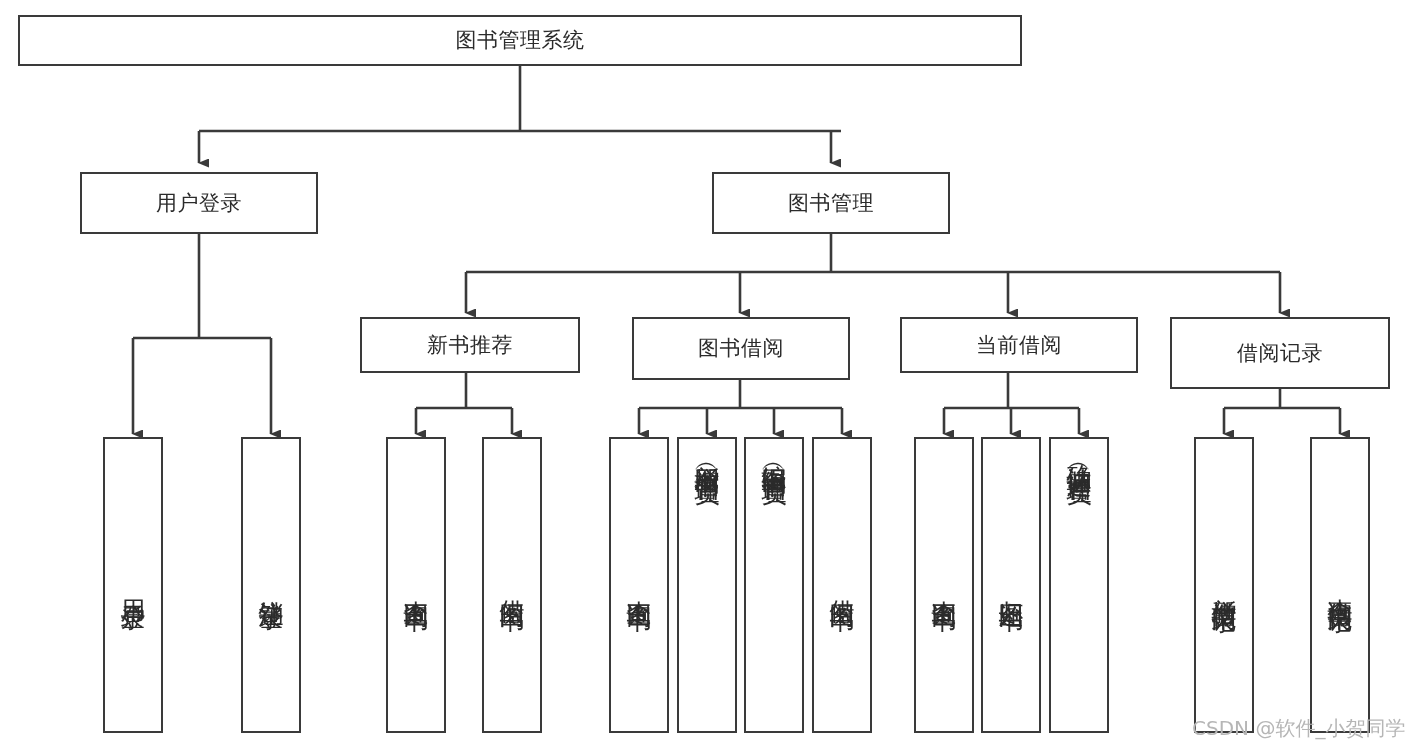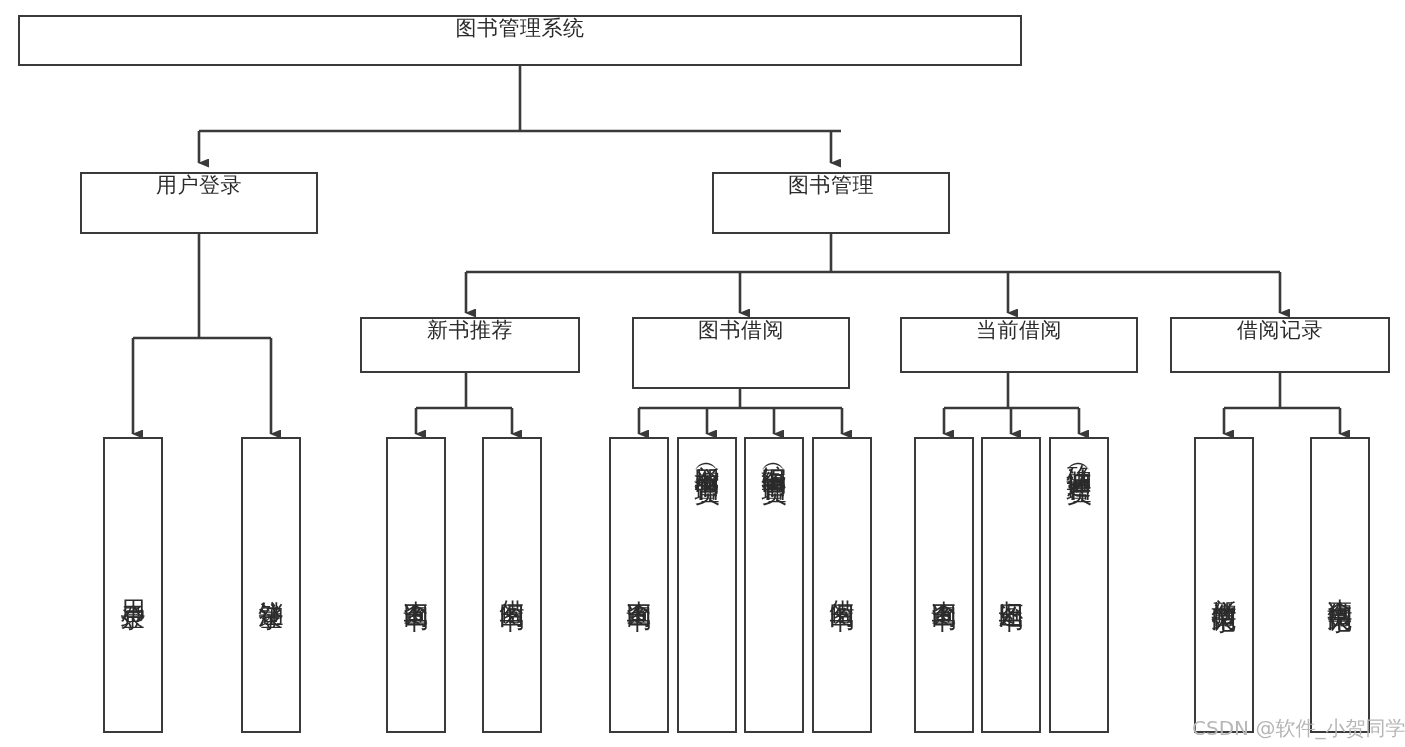--- a/index.html
+++ b/index.html
@@ -25,21 +25,21 @@
     top: 0;
     width: 1405px;
     height: 747px;
   }
   .node-box {
     position: absolute;
     box-sizing: border-box;
     border: 2.5px solid #3a3a3a;
     background: #ffffff;
     display: flex;
-    align-items: flex-start;
+    align-items: center;
     justify-content: center;
     color: #2b2b2b;
   }
   .node-label {
     font-family: "DejaVu Sans", "Liberation Sans", sans-serif;
     color: #2b2b2b;
     line-height: 1.08;
     letter-spacing: 0.5px;
     white-space: nowrap;
   }
@@ -135,27 +135,27 @@
   <div class="node-box node-horizontal" style="left:80px; top:172px; width:238px; height:62px;">
     <span class="node-label">用户登录</span>
   </div>
   <div class="node-box node-horizontal" style="left:712px; top:172px; width:238px; height:62px;">
     <span class="node-label">图书管理</span>
   </div>
 
   <div class="node-box node-horizontal" style="left:360px; top:317px; width:220px; height:56px;">
     <span class="node-label">新书推荐</span>
   </div>
-  <div class="node-box node-horizontal" style="left:632px; top:317px; width:218px; height:72px;">
+  <div class="node-box node-horizontal" style="left:632px; top:317px; width:218px; height:63px;">
     <span class="node-label">图书借阅</span>
   </div>
   <div class="node-box node-horizontal" style="left:900px; top:317px; width:238px; height:56px;">
     <span class="node-label">当前借阅</span>
   </div>
-  <div class="node-box node-horizontal" style="left:1170px; top:317px; width:220px; height:56px;">
+  <div class="node-box node-horizontal" style="left:1170px; top:317px; width:220px; height:72px;">
     <span class="node-label">借阅记录</span>
   </div>
 
   <div class="node-box node-vertical center-text" style="left:103px; top:437px; width:60px; height:296px;">
     <span class="node-label">用户登录</span>
   </div>
   <div class="node-box node-vertical center-text" style="left:241px; top:437px; width:60px; height:296px;">
     <span class="node-label">注销登录</span>
   </div>
 

